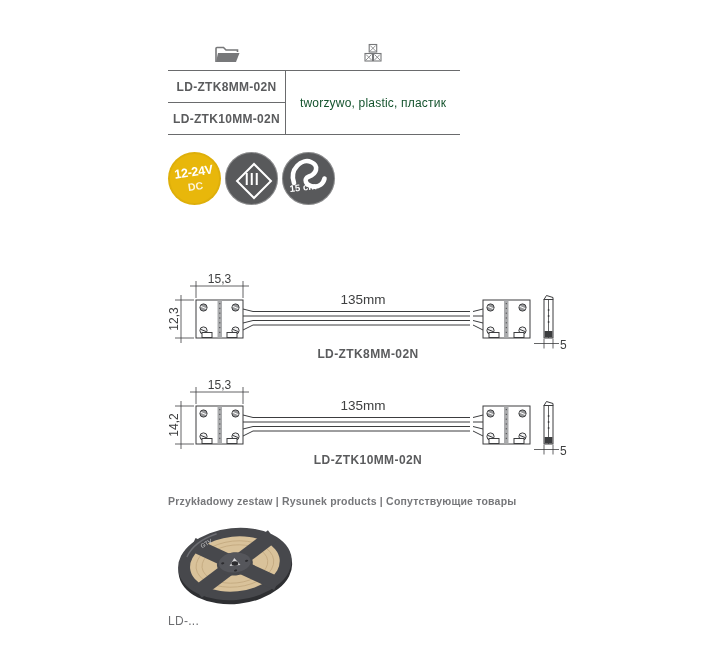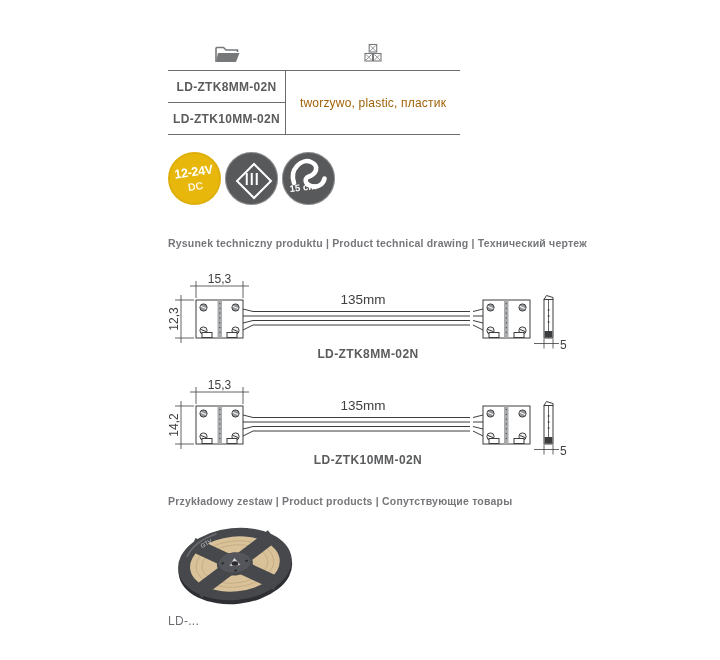--- a/index.html
+++ b/index.html
@@ -13,21 +13,21 @@
   .spec-head{display:flex;height:32px;}
   .spec-head .cell{display:flex;align-items:center;justify-content:center;}
   .spec-head .c1{width:117px;}
   .spec-head .c2{width:175px;}
   .spec-body{display:flex;border-top:1px solid #6a6b6d;border-bottom:1px solid #6a6b6d;}
   .spec-col-left{width:117px;border-right:1px solid #6a6b6d;}
   .spec-col-right{width:174px;display:flex;align-items:center;justify-content:center;}
   .code-cell{height:31px;display:flex;align-items:center;justify-content:center;
     font-size:12px;font-weight:700;color:#5a5b5d;letter-spacing:.3px;}
   .code-cell.first{border-bottom:1px solid #6a6b6d;}
-  .material-cell{font-size:12px;color:#a16207;letter-spacing:.2px;}
+  .material-cell{font-size:12px;color:#14532d;letter-spacing:.2px;}
 
   
   .badges{position:absolute;left:168px;top:152px;display:flex;gap:4px;}
   .badge{width:53px;height:53px;border-radius:50%;position:relative;flex:0 0 auto;}
   .badge.gray{background:#58595b;box-shadow:inset 0 0 0 1px rgba(255,255,255,.3);}
   .badge.yellow{background:#e8b70b;box-shadow:inset 0 0 0 2px rgba(0,0,0,.04);}
   .voltage-text{position:absolute;inset:0;display:flex;flex-direction:column;align-items:center;
     justify-content:center;transform:rotate(-8deg);color:#fff;line-height:1;}
   .voltage-text .l1{font-size:12.5px;font-weight:700;letter-spacing:-.3px;}
   .voltage-text .l2{font-size:10.5px;font-weight:700;margin-top:2px;color:rgba(255,255,255,.85);}
@@ -107,21 +107,20 @@
         </span>
     </div>
     <div class="badge gray">
       <svg width="53" height="53" viewBox="0 0 53 53">
         <path d="M12 31 C7 17 20 6 29 10 C38 14 34 22 27 24.5 C20.5 27 24 33.5 31 34.5 C37 35.5 41.5 31.5 42.5 26.5" fill="none" stroke="#fff" stroke-width="4.6" stroke-linecap="round"></path>
         <text x="8" y="40" font-size="9.5" font-weight="700" fill="#fff" transform="rotate(-6 8 40)">15 cm</text>
       </svg>
     </div>
   </div>
 
-  <div class="heading h-tech">Rysunek techniczny produktu | Product technical drawing | Технический чертеж</div>
 
   <svg class="drawing d1" viewBox="0 0 410 95">
     <g stroke="#3c3d3f" stroke-width="1" fill="none">
 
       <path d="M28 28 L28 11 M75 28 L75 11" stroke-width="0.8"></path>
       <path d="M22 16 L81 16" stroke-width="0.8"></path>
 
       <path d="M26 30 L7 30 M26 68 L7 68" stroke-width="0.8"></path>
       <path d="M13 25 L13 73" stroke-width="0.8"></path>
 
@@ -210,21 +209,21 @@
       <circle cx="380.6" cy="52" r="0.9" fill="#3c3d3f" stroke="none"></circle>
       <path d="M366 73.5 L391 73.5 M376 69 L376 78.5 M385 69 L385 78.5" stroke-width="0.8"></path>
     </g>
     <text x="51.5" y="12.5" font-size="12" fill="#3f4041" text-anchor="middle">15,3</text>
     <text x="9.5" y="49" font-size="12" fill="#3f4041" text-anchor="middle" transform="rotate(-90 9.5 49)">14,2</text>
     <text x="195" y="34" font-size="13.5" fill="#3f4041" text-anchor="middle">135mm</text>
     <text x="392" y="78.5" font-size="12" fill="#3f4041">5</text>
     <text x="200" y="88" font-size="12" font-weight="700" fill="#5a5b5d" text-anchor="middle" letter-spacing="0.4">LD-ZTK10MM-02N</text>
   </svg>
 
-  <div class="heading h-rel">Przykładowy zestaw | Product products | Сопутствующие товары</div>
+  <div class="heading h-rel">Przykładowy zestaw | Rysunek products | Сопутствующие товары</div>
 
   <svg class="reel" viewBox="0 0 130 95">
     <g transform="rotate(-6 65 45)">
       <ellipse cx="65" cy="48" rx="57" ry="36" fill="#2e2f32"></ellipse>
       <ellipse cx="65" cy="44" rx="57" ry="36" fill="#47484c"></ellipse>
       <ellipse cx="65" cy="44" rx="45" ry="27.5" fill="#d9c29a"></ellipse>
 
       <ellipse cx="65" cy="44" rx="39" ry="23" fill="none" stroke="#c2a87e" stroke-width="0.8"></ellipse>
       <ellipse cx="65" cy="44" rx="33" ry="19" fill="none" stroke="#c2a87e" stroke-width="0.8"></ellipse>
 

